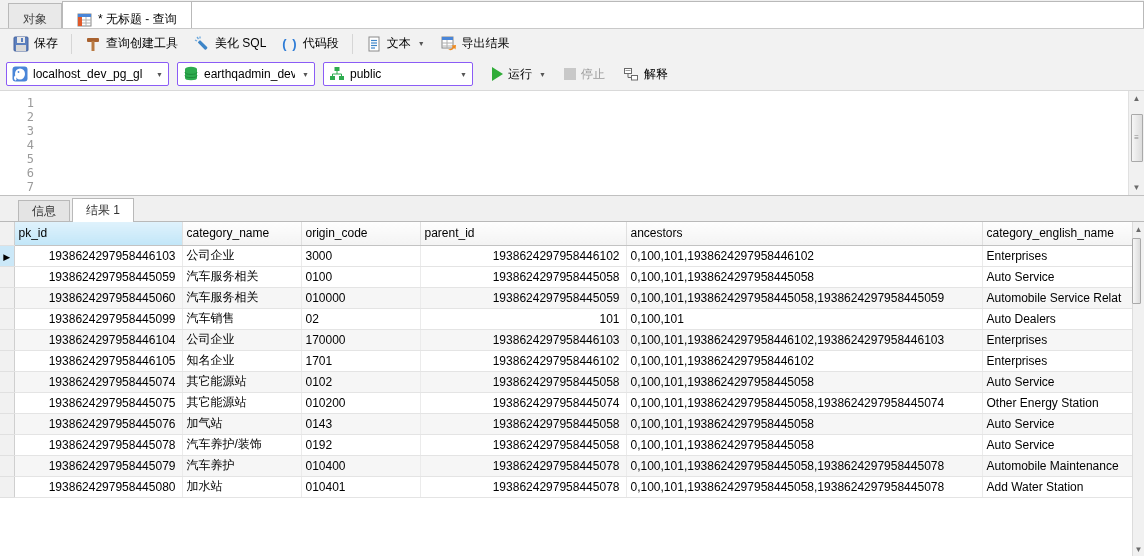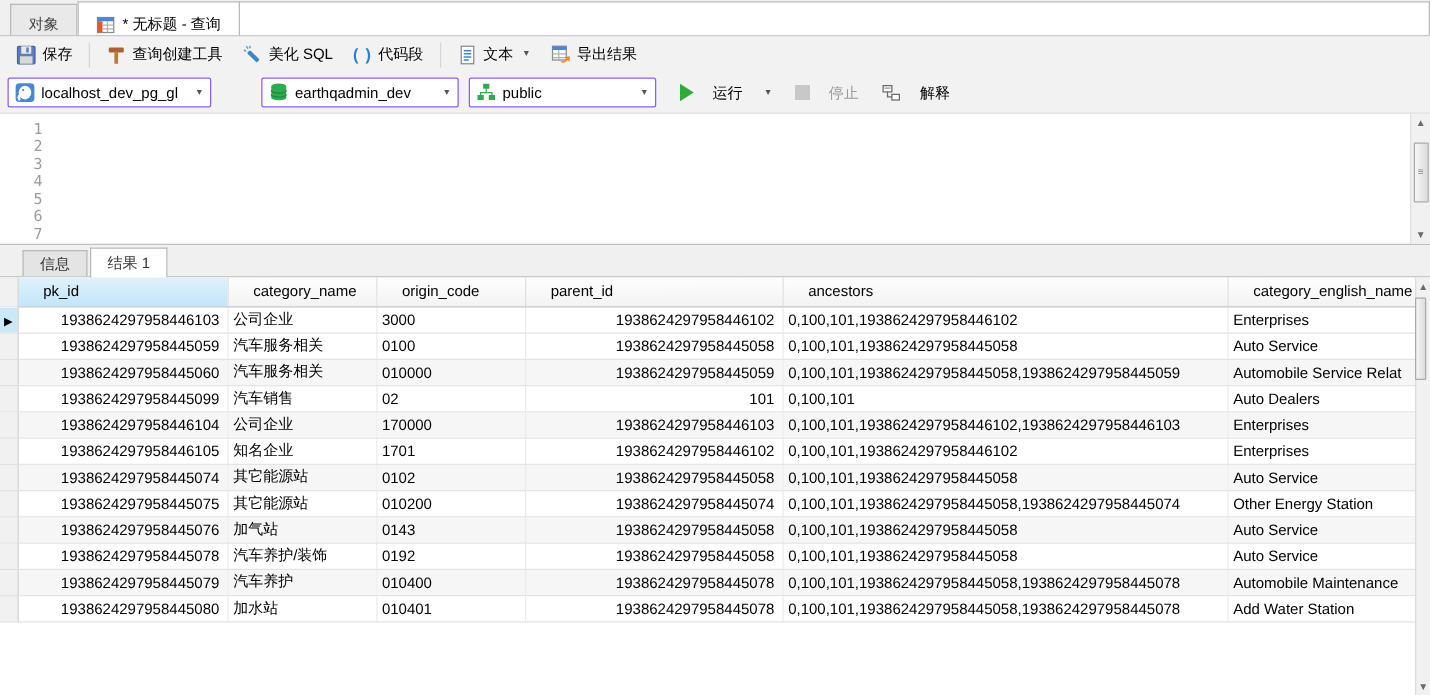--- a/index.html
+++ b/index.html
@@ -19,23 +19,23 @@
   .tsep { width:1px; height:20px; background:#d6d6d6; margin:0 4px; }
   .drop-caret { font-size:7px; color:#555; margin-left:2px; }
   .icon16 { width:16px; height:16px; display:inline-block; flex:none; }
   .paren-icon { color:#2e7cd6; font-weight:bold; font-size:13px; letter-spacing:1px; }
 
   
   .connbar { height:32px; background:#f2f2f2; display:flex; align-items:center; padding:0 6px; gap:8px; }
   .combo { height:24px; background:#fff; border:1px solid #8b5cf6; border-radius:2px; display:flex; align-items:center; padding:0 5px; gap:5px; }
   .combo .label { flex:1; overflow:hidden; white-space:nowrap; }
   .combo-conn { width:163px; }
-  .combo-db { width:158px;margin-left:32px; }
+  .combo-db { width:138px; }
   .combo-schema { width:150px; }
-  .runbtn { display:flex; align-items:center; gap:15px; padding:3px 5px; }
+  .runbtn { display:flex; align-items:center; gap:5px; padding:3px 5px; }
   .play-tri { width:0; height:0; border-left:11px solid #2fac38; border-top:7px solid transparent; border-bottom:7px solid transparent; }
   .stop-sq { width:12px; height:12px; background:#c8c8c8; }
   .disabled-label { color:#9b9b9b; }
 
   
   .editor { height:106px; background:#fff; border-top:1px solid #d9d9d9; border-bottom:1px solid #c0c0c0; display:flex; position:relative; }
   .gutter { width:46px; padding-top:5px; text-align:right; color:#9b9b9b; font-family:"DejaVu Sans Mono","Liberation Mono",monospace; font-size:12px; line-height:14px; padding-right:12px; }
   .code { flex:1; padding-top:5px; font-family:"DejaVu Sans Mono","Liberation Mono",monospace; font-size:12.5px; line-height:14px; white-space:pre; }
   .code .line { height:14px; }
   .kw { color:#2a76d2; }
@@ -52,21 +52,21 @@
   .grid-scroll .sb-thumb { left:1px; width:9px; top:2px; height:66px; }
 
   
   .res-tabbar { height:26px; background:#f0f0f0; display:flex; align-items:flex-end; padding-left:18px; border-bottom:1px solid #b9b9b9; }
   .res-tab { height:21px; padding:0 13px; display:flex; align-items:center; border:1px solid #b9b9b9; border-bottom:none; background:#e4e4e4; color:#333; margin-right:2px; }
   .res-tab.active { background:#fff; height:24px; margin-bottom:-1px; z-index:2; position:relative; }
 
   
   .grid-wrap { flex:1; position:relative; background:#fff; overflow:hidden; }
   table.grid { border-collapse:collapse; table-layout:fixed; width:1132px; background:#fff; }
-  .grid th { height:23px; font-weight:normal; text-align:left; padding:0 20px; background:linear-gradient(#fefefe,#f3f3f3); border-right:1px solid #e0e0e0; border-bottom:1px solid #c3c3c3; overflow:hidden; white-space:nowrap; }
+  .grid th { height:23px; font-weight:normal; text-align:left; padding:0 4px; background:linear-gradient(#fefefe,#f3f3f3); border-right:1px solid #e0e0e0; border-bottom:1px solid #c3c3c3; overflow:hidden; white-space:nowrap; }
   .grid th.sel { background:linear-gradient(#dff2fc,#c2e6f8); }
   .grid th.corner, .grid td.rowhead { background:#f1f1f1; border-right:1px solid #cfcfcf; border-bottom:1px solid #e0e0e0; padding:0; }
   .grid td { height:21px; padding:0 4px; border-right:1px solid #ebebeb; border-bottom:1px solid #e4e4e4; overflow:hidden; white-space:nowrap; }
   .grid td.num { text-align:right; padding-right:6px; }
   .grid tbody tr:nth-child(odd):not(:first-child) { background:#f6f6f6; }
   .grid td.rowhead { text-align:center; }
   .grid tr.current td.rowhead { background:#cbe8f8; }
   .rowmark { font-size:9px; color:#000; }
 
   

